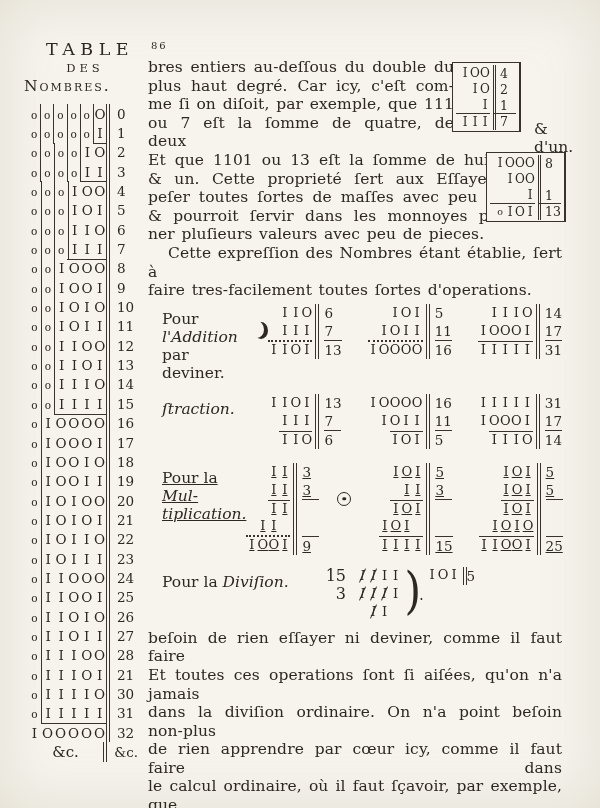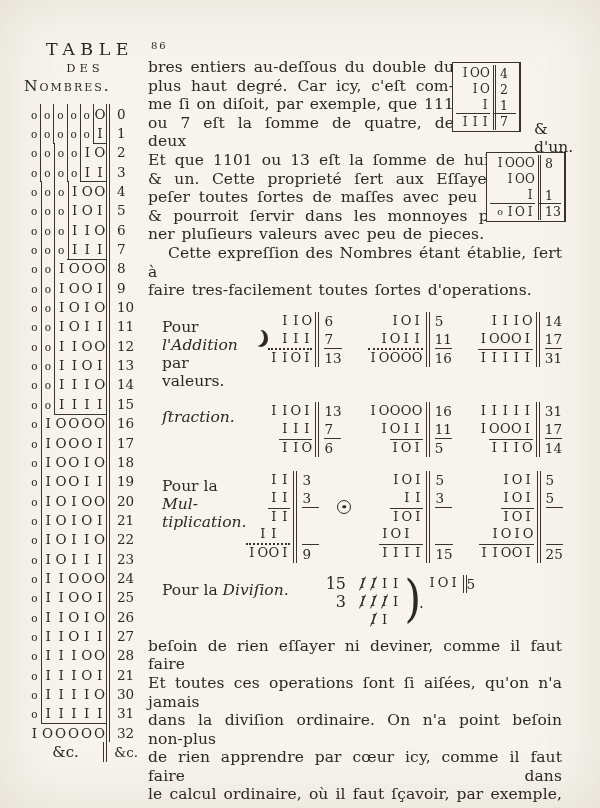--- a/index.html
+++ b/index.html
@@ -43,24 +43,24 @@
   .frow { display:flex; height:16px; align-items:center; }
   .fbin { display:flex; justify-content:flex-end; align-items:center; height:100%; }
   #figA .fbin { width:34px; } #figB .fbin { width:45px; }
   .fdec { border-left:3.5px double var(--line); margin-left:3px; padding-left:4px; min-width:16px;
           font-size:12.5px; height:100%; display:flex; align-items:center; }
   .frow.res .fbin, .frow.res .fdec { border-top:1.2px solid var(--line); }
   .fcell { width:10px; text-align:center; font-size:12px; }
   .fcell.z0 { font-size:9.5px; }
   #figA-cap { left:386px; top:62px; font-size:15.5px; }
   
-  #ops { margin-top:12px; }
+  #ops { margin-top:4px; }
   .oprow { display:flex; align-items:flex-start; margin-left:14px; }
   .oprow + .oprow { margin-top:12px; }
-  #op-mult { margin-top:14px; } #op-div { margin-top:12px; }
+  #op-mult { margin-top:14px;text-decoration:underline; } #op-div { margin-top:12px; }
   .oplabel { width:140px; font-size:15.5px; line-height:18px; margin-top:6px; }
   .opsym { width:22px; margin-top:16px; }
   .opexs { display:flex; gap:26px; }
   .ex { display:flex; align-items:stretch; }
   .bcol { display:flex; flex-direction:column; align-items:flex-end; }
   .brow { height:18px; display:flex; align-items:center; }
   .cells { display:flex; }
   .cell { width:11px; text-align:center; font-size:13px; position:relative; }
   .brow.res .cells { border-top:1.2px solid var(--line); }
   .brow.dot .cells { border-top-style:dotted; border-top-width:2px; }
@@ -490,21 +490,21 @@
         <div class="line end">ner pluſieurs valeurs avec peu de pieces.</div>
       </div>
     <div id="p2">
         <div class="line ind">Cette expreſſion des Nombres étant établie, ſert à</div>
         <div class="line end">faire tres-facilement toutes ſortes d'operations.</div>
       </div>
     <div id="ops">
       <div class="oprow" id="op-add">
           <div class="oplabel">
             <div>Pour <i>l'Addition</i></div>
-            <div>par valeurs.</div>
+            <div>par deviner.</div>
           </div>
           <div class="opsym"><span class="icon-moon"></span></div>
           <div class="opexs">
             <div class="ex">
               <div class="bcol">
                 <div class="brow">
                   <span class="cells">
                     <span class="cell">I</span>
                     <span class="cell">I</span>
                     <span class="cell">O</span>

